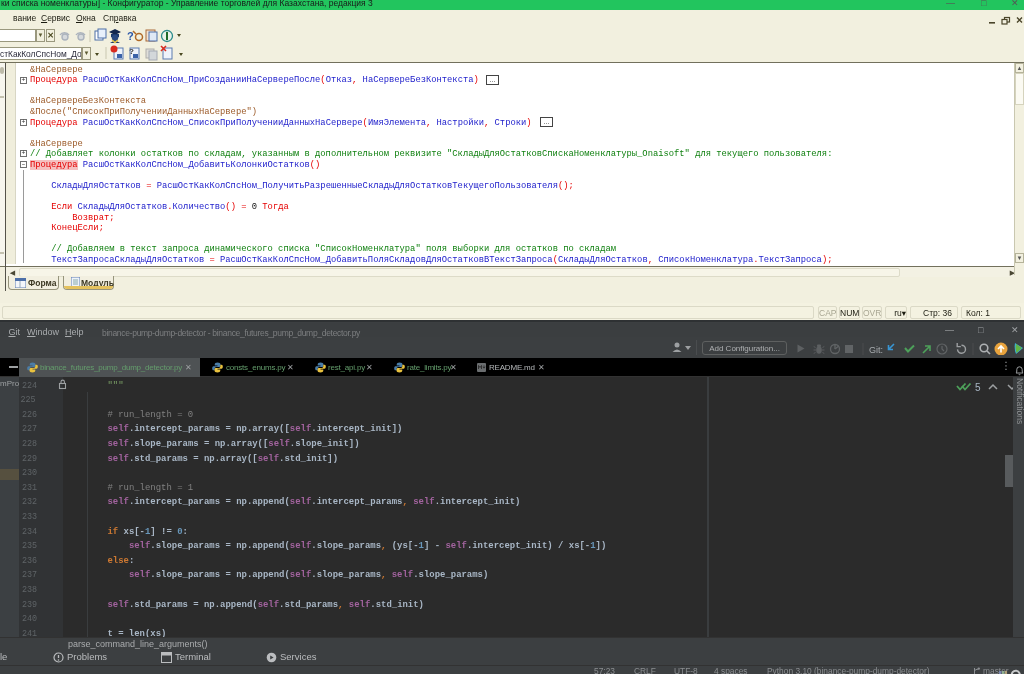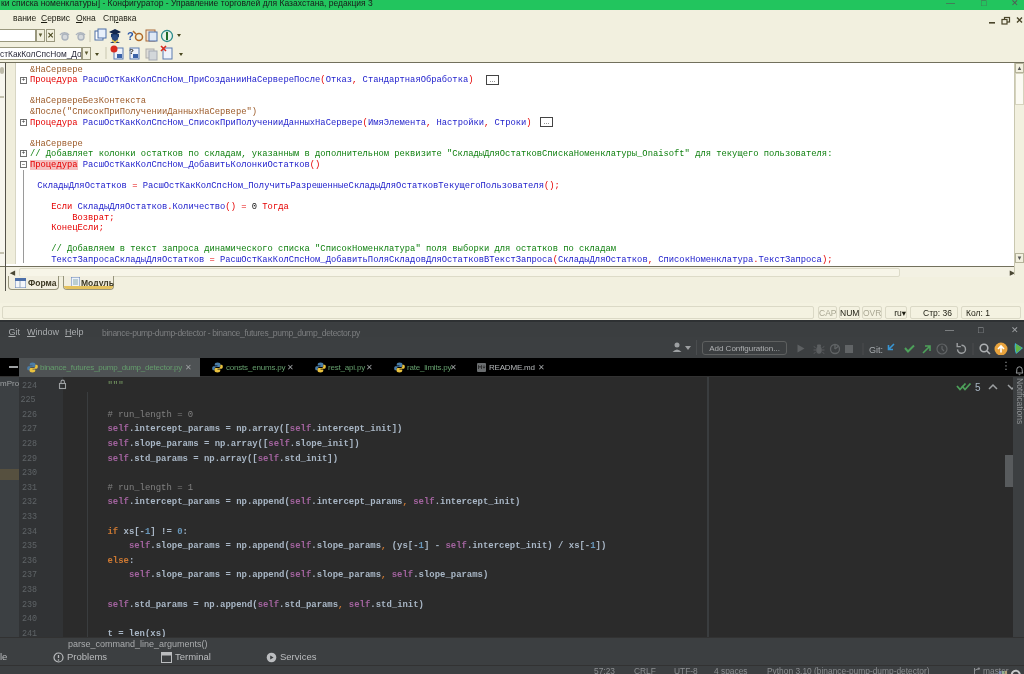--- a/index.html
+++ b/index.html
@@ -142,30 +142,30 @@
 
   <div id="codewrap"></div>
   <div id="margin1"></div>
   <div id="leftsliver"></div>
   <div style="position:absolute;left:0px;top:67px;width:3.5px;height:7px;background:#BDBBA9;border-radius:2px;"></div>
   <div style="position:absolute;left:0px;top:96px;width:3.5px;height:2px;background:#C4C2B0;"></div>
   <div style="position:absolute;left:0px;top:252px;width:3.5px;height:2px;background:#C4C2B0;"></div>
   <div style="position:absolute;left:4.5px;top:63px;width:1.5px;height:228px;background:#55534a;z-index:3;"></div>
   <div id="code1">
     <div class="cl" style="left:30px;top:64.8px;"><span class="d">&amp;НаСервере</span></div>
-    <div class="cl" style="left:30px;top:75.35px;"><span class="k">Процедура</span> <span class="i">РасшОстКакКолСпсНом_ПриСозданииНаСервереПосле</span><span class="k">(</span><span class="i">Отказ</span><span class="k">,</span> <span class="i">СтандартнаяОбработка</span><span class="k">)</span></div>
+    <div class="cl" style="left:30px;top:75.35px;"><span class="k">Процедура</span> <span class="i">РасшОстКакКолСпсНом_ПриСозданииНаСервереПосле</span><span class="k">(</span><span class="i">Отказ</span><span class="k">,</span> <span class="i">НаСервереБезКонтекста</span><span class="k">)</span></div>
     <div class="collbox" style="left:486px;top:75px;">...</div>
     <div class="cl" style="left:30px;top:96.45px;"><span class="d">&amp;НаСервереБезКонтекста</span></div>
     <div class="cl" style="left:30px;top:107px;"><span class="d">&amp;После("СписокПриПолученииДанныхНаСервере")</span></div>
     <div class="cl" style="left:30px;top:117.55px;"><span class="k">Процедура</span> <span class="i">РасшОстКакКолСпсНом_СписокПриПолученииДанныхНаСервере</span><span class="k">(</span><span class="i">ИмяЭлемента</span><span class="k">,</span> <span class="i">Настройки</span><span class="k">,</span> <span class="i">Строки</span><span class="k">)</span></div>
     <div class="collbox" style="left:540px;top:117px;">...</div>
     <div class="cl" style="left:30px;top:138.65px;"><span class="d">&amp;НаСервере</span></div>
     <div class="cl" style="left:30px;top:149.2px;"><span class="c">// Добавляет колонки остатков по складам, указанным в дополнительном реквизите "СкладыДляОстатковСпискаНоменклатуры_Onaisoft" для текущего пользователя:</span></div>
     <div class="cl" style="left:30px;top:159.75px;"><span class="hl">Процедура</span> <span class="i">РасшОстКакКолСпсНом_ДобавитьКолонкиОстатков</span><span class="k">()</span></div>
-    <div class="cl" style="left:16px;top:180.85px;">    <span class="i">СкладыДляОстатков</span> <span class="k">=</span> <span class="i">РасшОстКакКолСпсНом_ПолучитьРазрешенныеСкладыДляОстатковТекущегоПользователя</span><span class="k">();</span></div>
+    <div class="cl" style="left:30px;top:180.85px;">    <span class="i">СкладыДляОстатков</span> <span class="k">=</span> <span class="i">РасшОстКакКолСпсНом_ПолучитьРазрешенныеСкладыДляОстатковТекущегоПользователя</span><span class="k">();</span></div>
     <div class="cl" style="left:30px;top:201.95px;">    <span class="k">Если</span> <span class="i">СкладыДляОстатков</span><span class="k">.</span><span class="i">Количество</span><span class="k">() =</span> 0 <span class="k">Тогда</span></div>
     <div class="cl" style="left:30px;top:212.5px;">        <span class="k">Возврат;</span></div>
     <div class="cl" style="left:30px;top:223.05px;">    <span class="k">КонецЕсли;</span></div>
     <div class="cl" style="left:30px;top:244.15px;">    <span class="c">// Добавляем в текст запроса динамического списка "СписокНоменклатура" поля выборки для остатков по складам</span></div>
     <div class="cl" style="left:30px;top:254.7px;">    <span class="i">ТекстЗапросаСкладыДляОстатков</span> <span class="k">=</span> <span class="i">РасшОстКакКолСпсНом_ДобавитьПоляСкладовДляОстатковВТекстЗапроса</span><span class="k">(</span><span class="i">СкладыДляОстатков</span><span class="k">,</span> <span class="i">СписокНоменклатура</span><span class="k">.</span><span class="i">ТекстЗапроса</span><span class="k">);</span></div>
     <div class="fold" style="left:20px;top:76.5px;">+</div>
     <div class="fold" style="left:20px;top:118.7px;">+</div>
     <div class="fold" style="left:20px;top:150.3px;">+</div>
     <div class="fold" style="left:20px;top:160.9px;">–</div>
     <div style="position:absolute;left:23px;top:170px;width:1px;height:93px;background:#9a9a9a;"></div>

